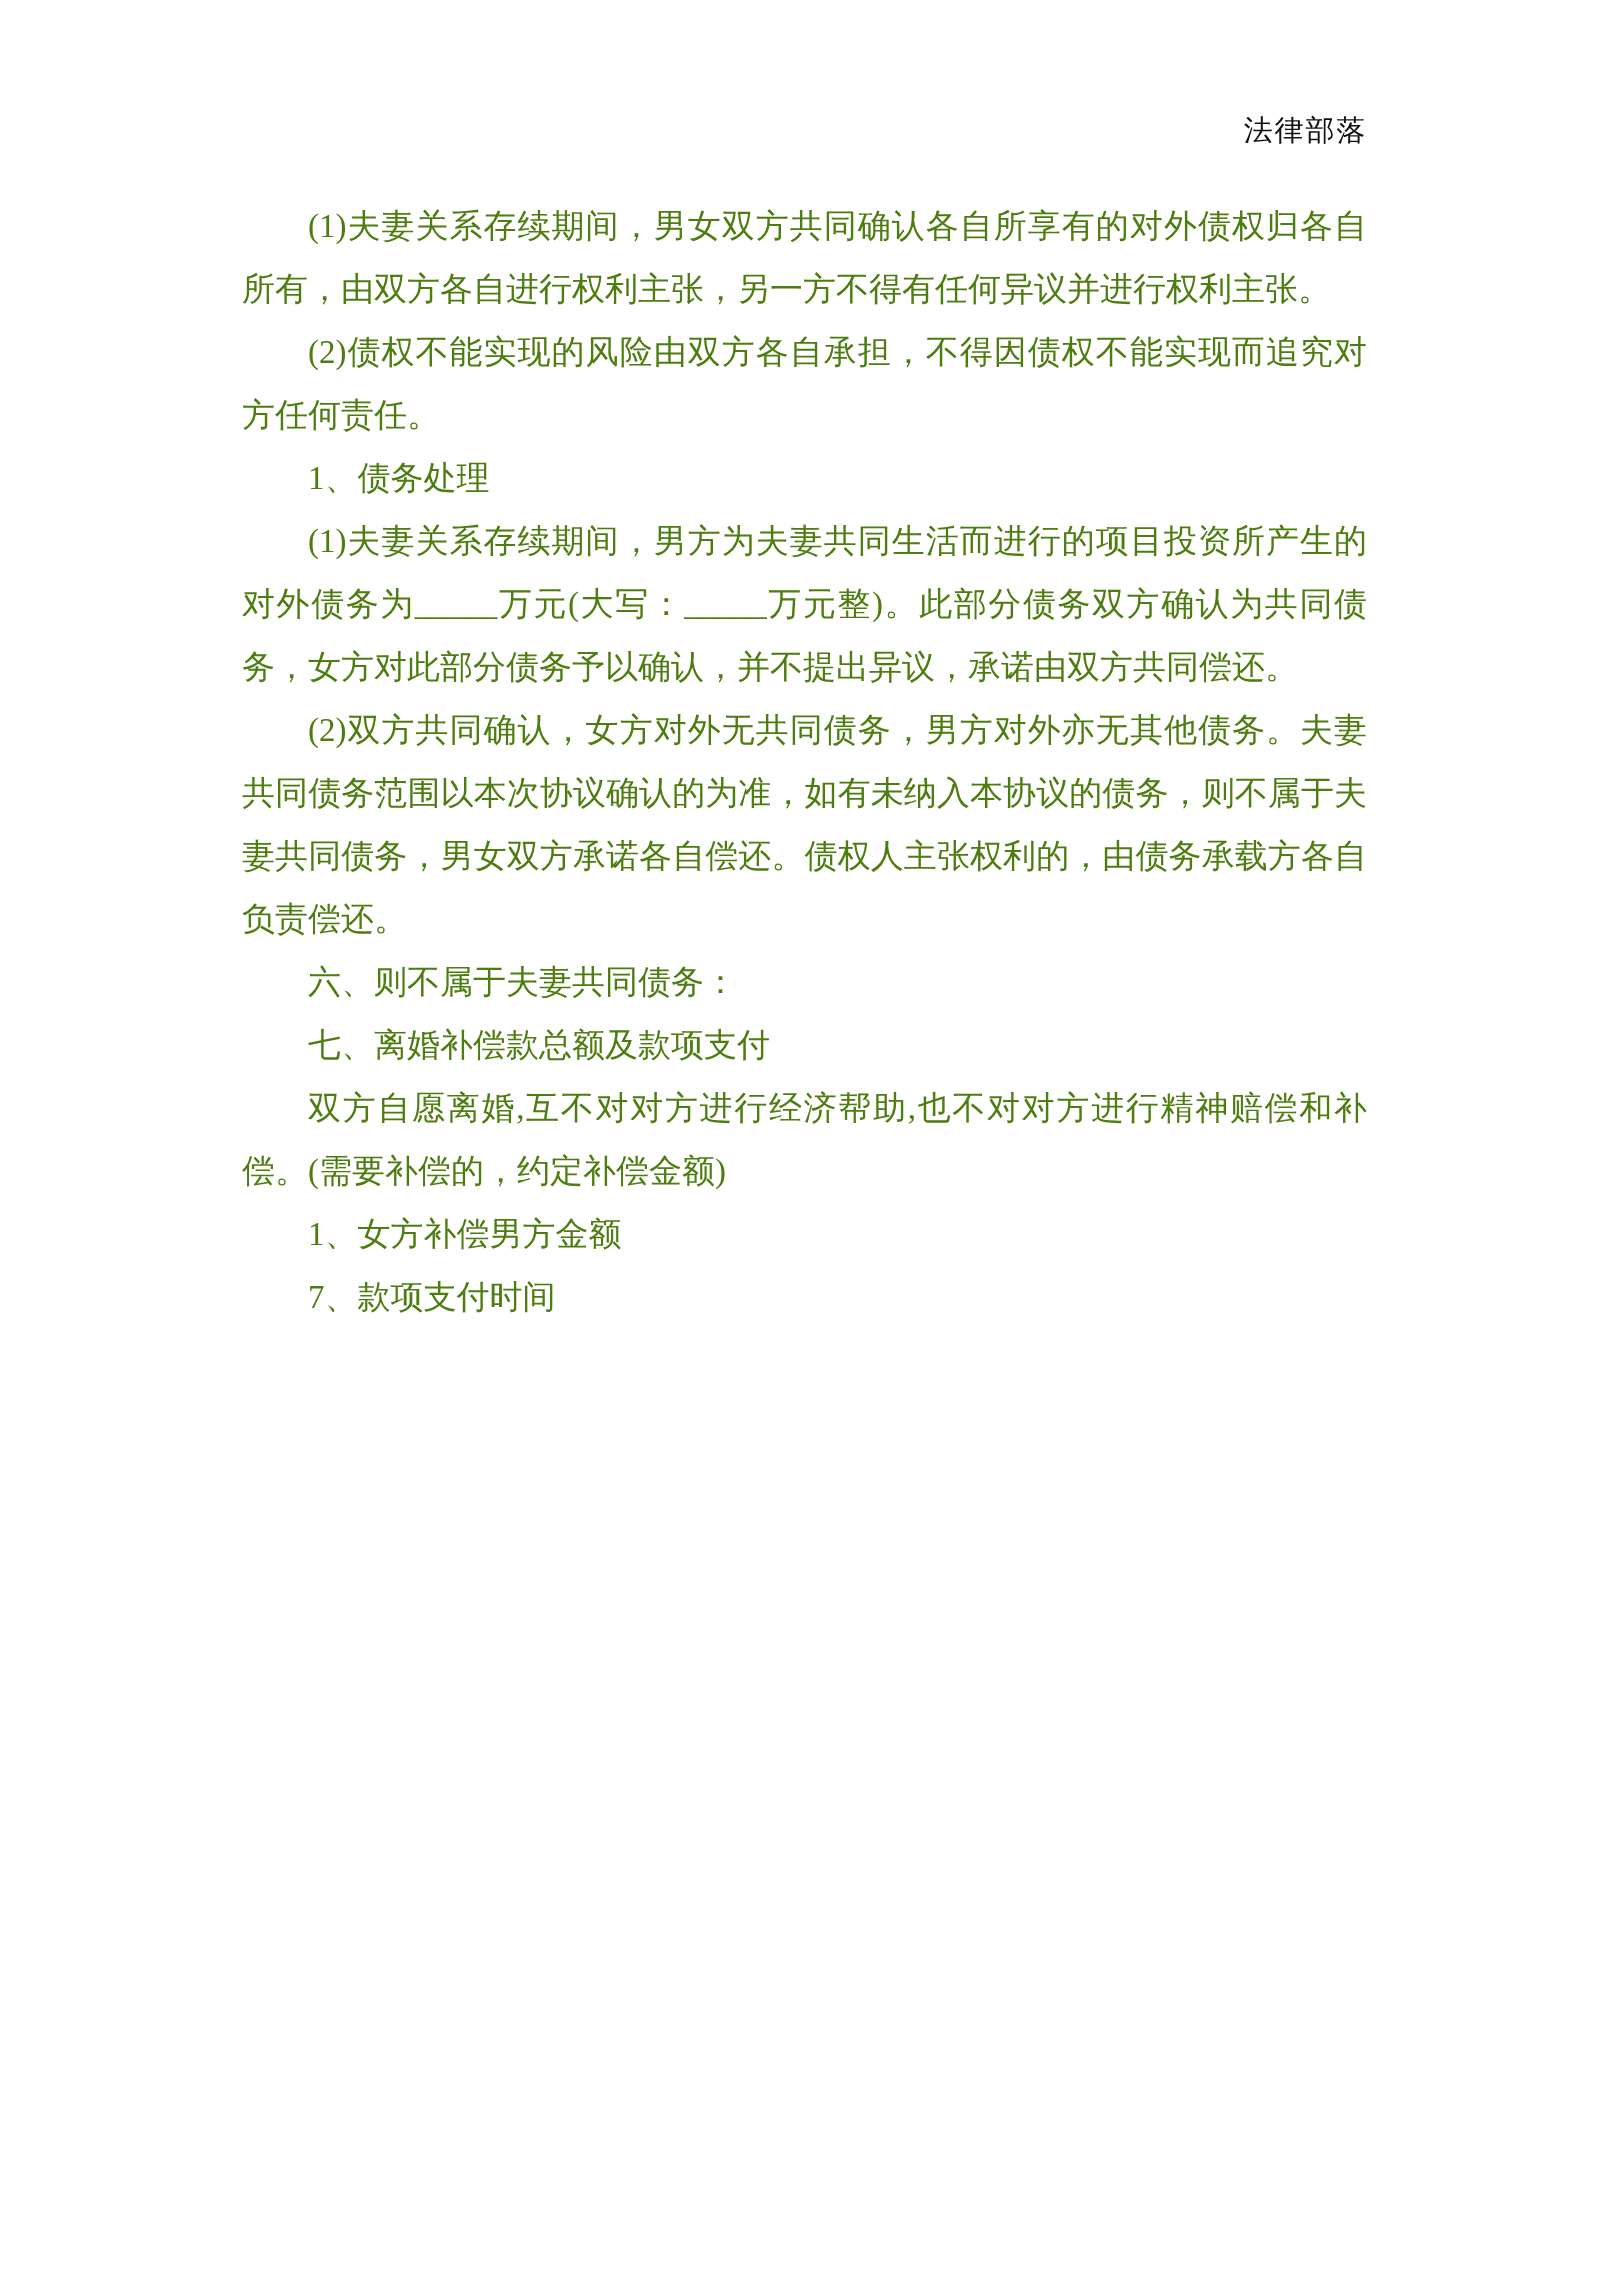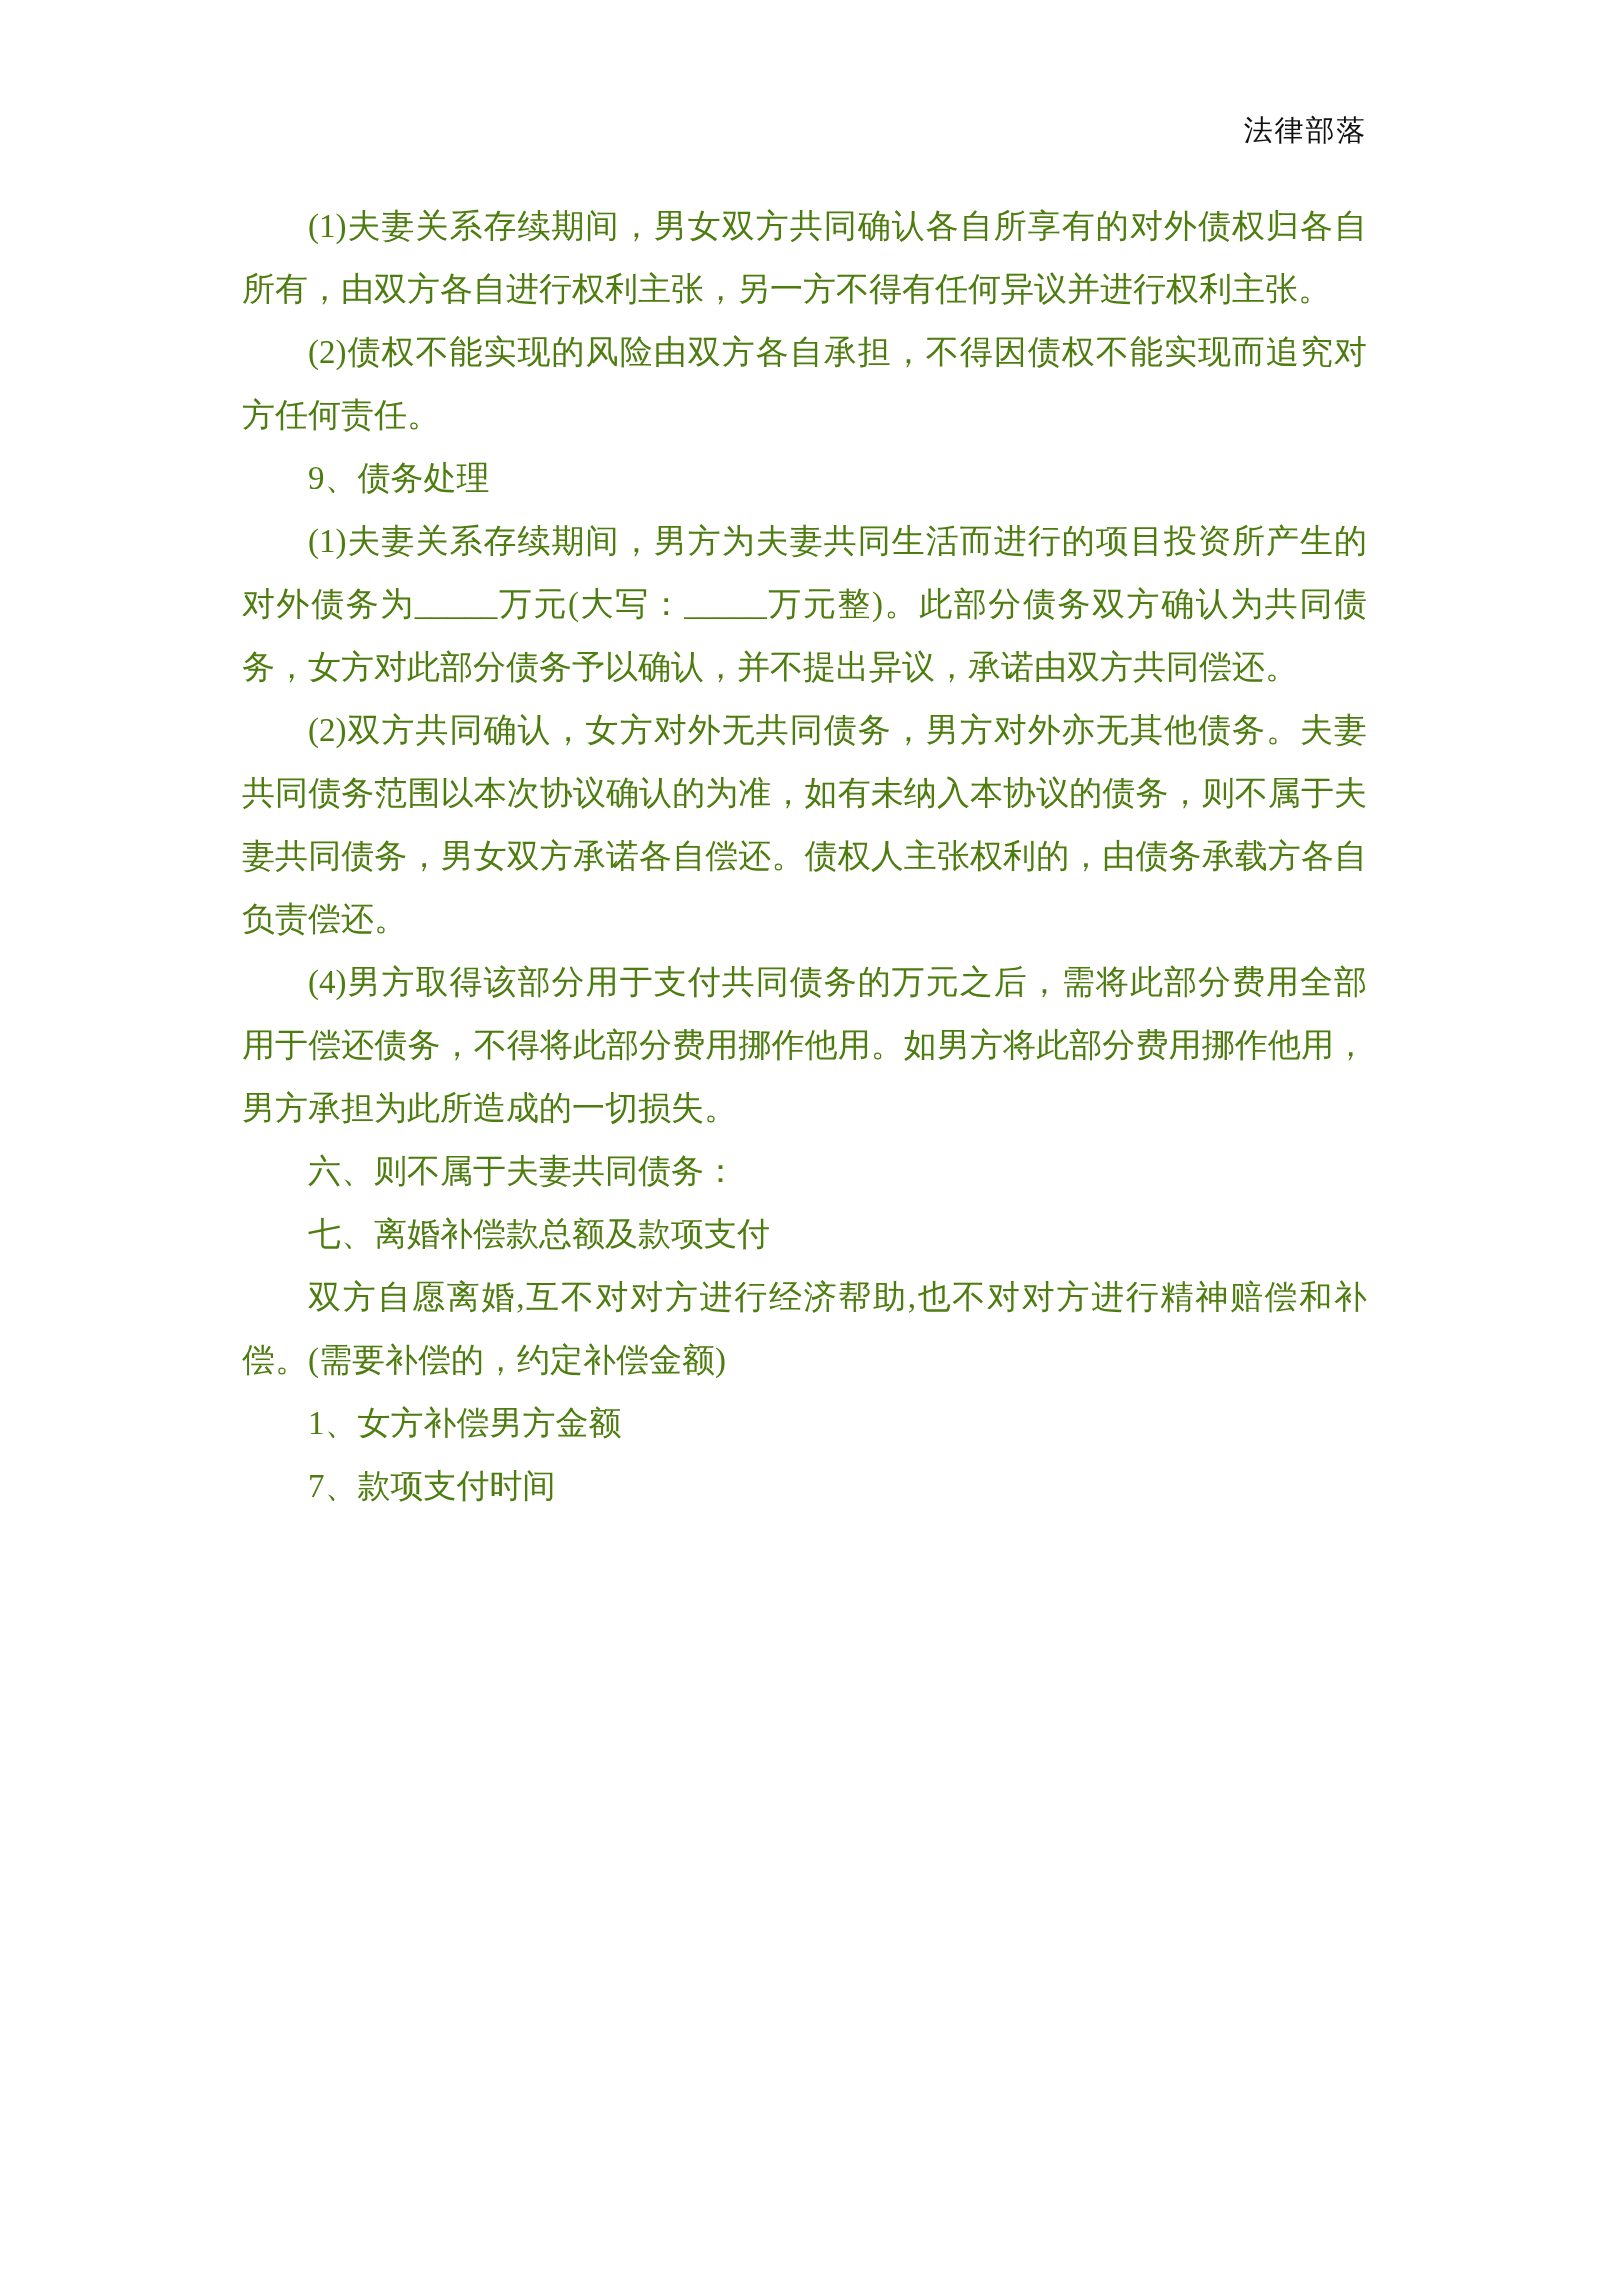--- a/index.html
+++ b/index.html
@@ -46,24 +46,23 @@
 </style>
 </head>
 <body>
 
 <div class="page">
   <div class="brand">法律部落</div>
 
   <div class="content">
     <p>(1)夫妻关系存续期间，男女双方共同确认各自所享有的对外债权归各自所有，由双方各自进行权利主张，另一方不得有任何异议并进行权利主张。</p>
     <p>(2)债权不能实现的风险由双方各自承担，不得因债权不能实现而追究对方任何责任。</p>
-    <p>9、债务处理</p>
+    <p>1、债务处理</p>
     <p>(1)夫妻关系存续期间，男方为夫妻共同生活而进行的项目投资所产生的对外债务为_____万元(大写：_____万元整)。此部分债务双方确认为共同债务，女方对此部分债务予以确认，并不提出异议，承诺由双方共同偿还。</p>
     <p>(2)双方共同确认，女方对外无共同债务，男方对外亦无其他债务。夫妻共同债务范围以本次协议确认的为准，如有未纳入本协议的债务，则不属于夫妻共同债务，男女双方承诺各自偿还。债权人主张权利的，由债务承载方各自负责偿还。</p>
-    <p>(4)男方取得该部分用于支付共同债务的万元之后，需将此部分费用全部用于偿还债务，不得将此部分费用挪作他用。如男方将此部分费用挪作他用，男方承担为此所造成的一切损失。</p>
     <p>六、则不属于夫妻共同债务：</p>
     <p>七、离婚补偿款总额及款项支付</p>
     <p>双方自愿离婚,互不对对方进行经济帮助,也不对对方进行精神赔偿和补偿。(需要补偿的，约定补偿金额)</p>
     <p>1、女方补偿男方金额</p>
     <p>7、款项支付时间</p>
   </div>
 </div>
 
 
 </body></html>

